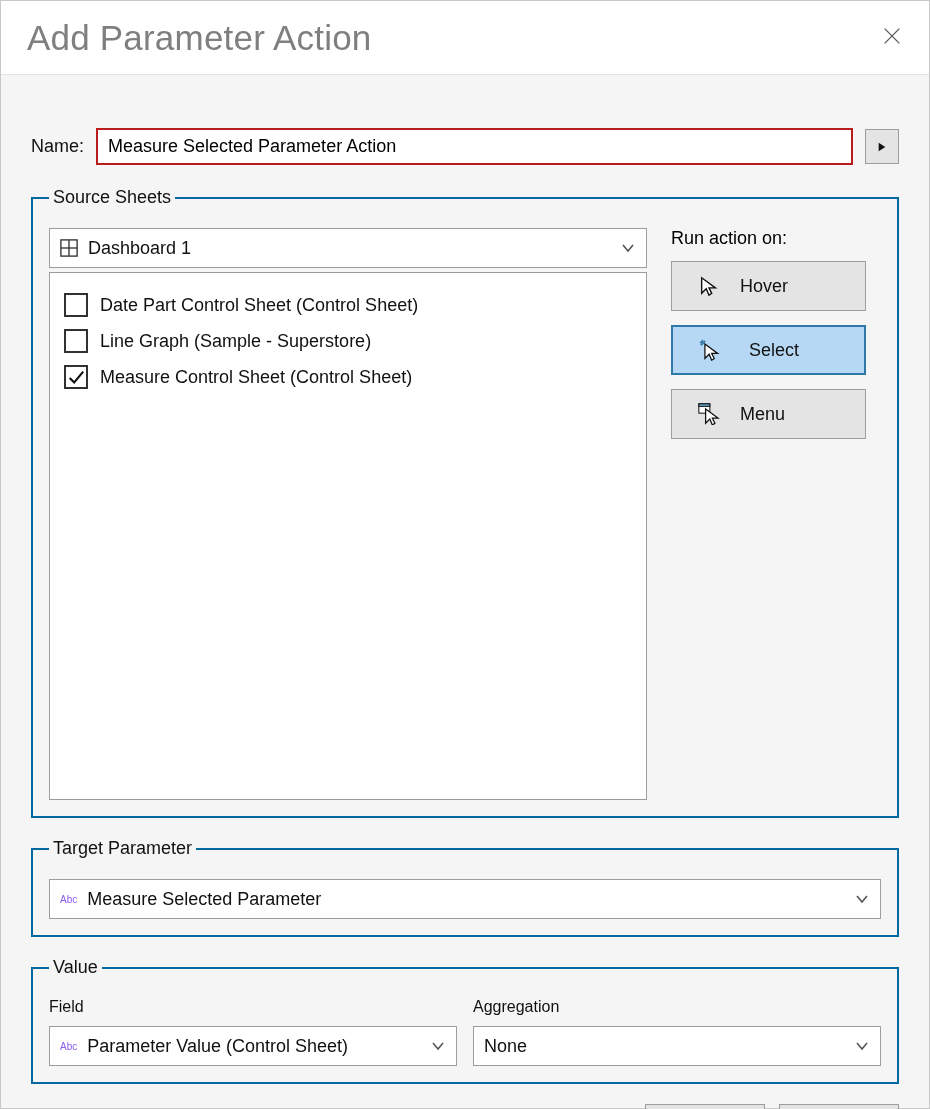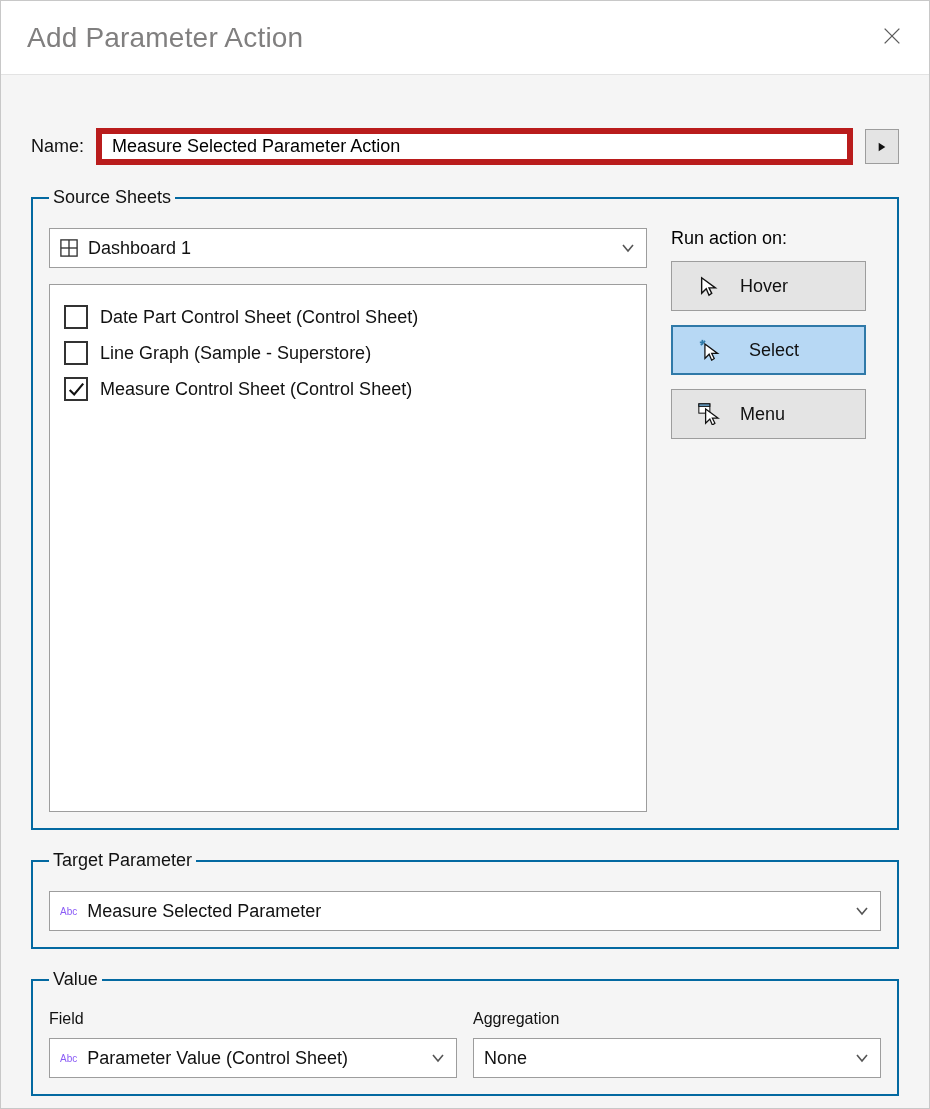--- a/index.html
+++ b/index.html
@@ -18,21 +18,21 @@
     .titlebar {
       height: 74px;
       background: #fff;
       border-bottom: 1px solid #e3e3e3;
       display: flex;
       align-items: center;
       padding: 0 26px;
       justify-content: space-between;
     }
     .titlebar-title {
-      font-size: 28px;
+      font-size: 35px;
       color: #807f7f;
       font-weight: 400;
       letter-spacing: 0.2px;
     }
     .close-x {
       width: 22px; height: 22px;
       stroke: #5a5a5a;
       stroke-width: 1.4;
     }
 
@@ -49,21 +49,21 @@
     }
     .row-name label {
       font-size: 18px;
       color: #111;
     }
     .row-name input[type=text] {
       flex: 1;
       height: 37px;
       font-size: 18px;
       padding: 4px 10px;
-      border: 6px solid #b91c1c;
+      border: 2px solid #b91c1c;
       background: #fff;
     }
     .menu-arrow-btn {
       width: 34px; height: 35px;
       background: #e4e4e4;
       border: 1px solid #9d9d9d;
       display: flex; align-items: center; justify-content: center;
     }
 
     fieldset {
@@ -100,21 +100,21 @@
       width: 100%;
     }
     .combo-left {
       display: flex; align-items: center; gap: 10px;
       font-size: 18px;
       color: #111;
     }
     .combo svg.dash-ic { width: 18px; height: 18px; }
 
     .sheet-list {
-      margin-top: 16px;
+      margin-top: 4px;
       background: #fff;
       border: 1px solid #9d9d9d;
       height: 528px;
       padding: 14px 14px;
       overflow: auto;
     }
     .sheet-item {
       display: flex;
       align-items: center;
       gap: 12px;

